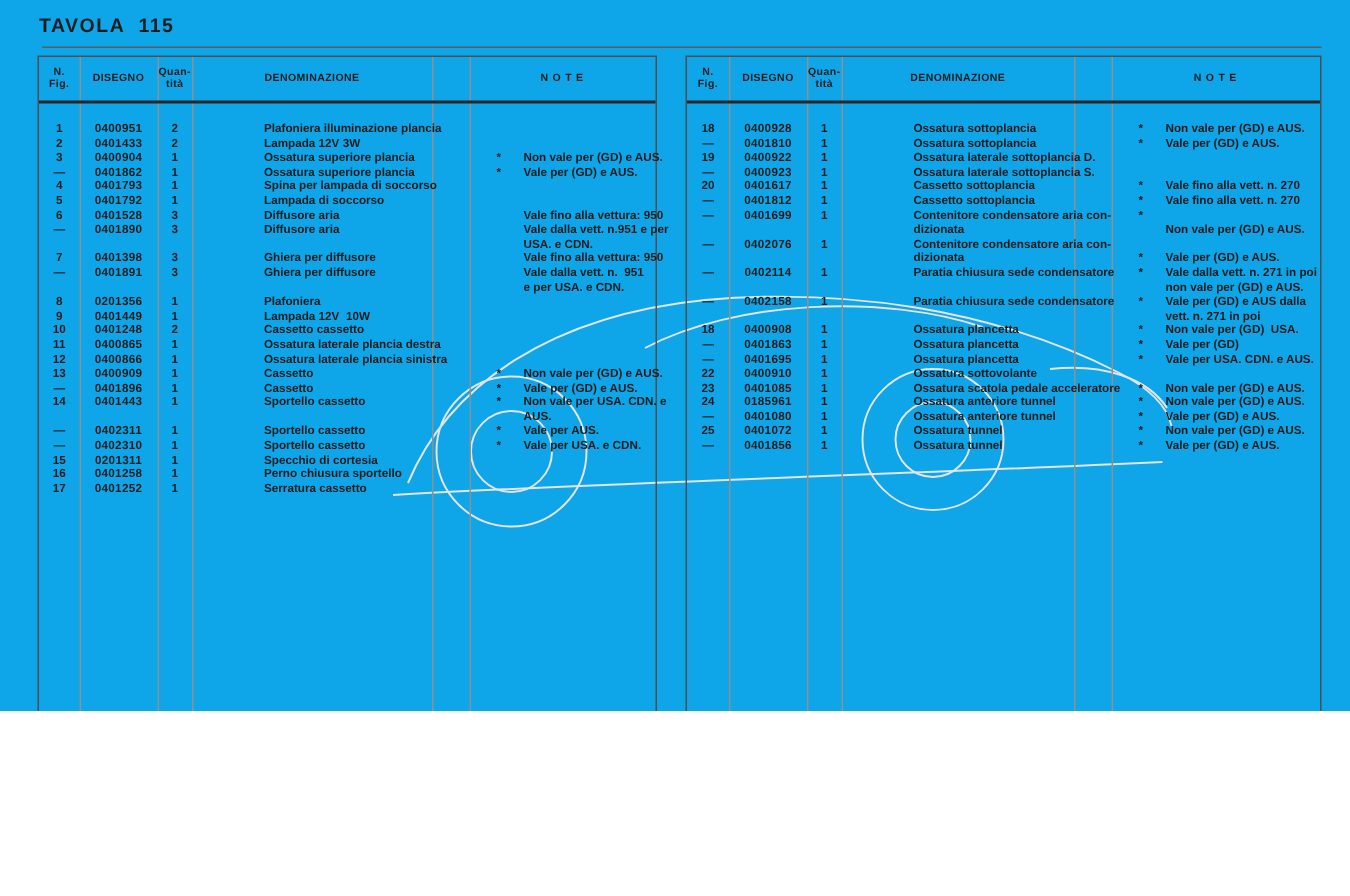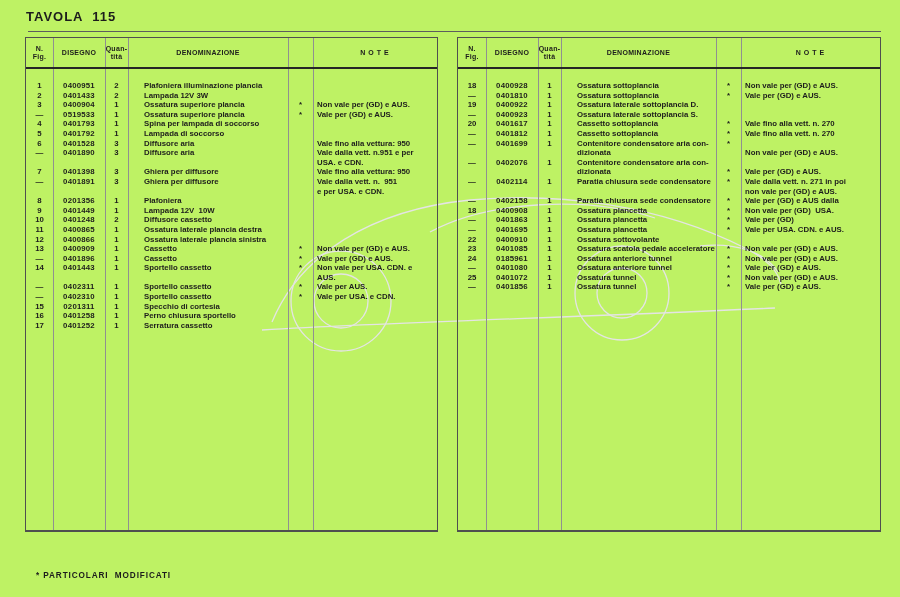--- a/index.html
+++ b/index.html
@@ -1,19 +1,19 @@
 <!DOCTYPE html>
 <html><head>
 <meta charset="utf-8">
 <style>
   * { box-sizing: border-box; margin: 0; padding: 0; }
   body { background: #ffffff; }
   .page {
-    position: relative; width: 900px; height: 597px;
-    background: #bef264; overflow: hidden;
+    position: relative; width: 900px; height: 474px;
+    background: #0ea5e9; overflow: hidden;
     font-family: "Liberation Sans", sans-serif; color: #1c1c1c;
   }
   .title {
     position: absolute; left: 26px; top: 9px;
     font-size: 13px; font-weight: 700; letter-spacing: 1px; white-space: pre;
   }
   .top-rule { position: absolute; left: 28px; width: 853px; top: 31px; height: 1px; background: #5d5d5d; }
   .watermark { position: absolute; left: 0; top: 0; z-index: 0; }
 
   .ptable {
@@ -50,21 +50,21 @@
 
   .tbody { position: absolute; left: 0; right: 0; top: 43px; }
   .line { display: flex; height: 9.6px; }
   .cell {
     flex: 0 0 auto; height: 9.6px; line-height: 9.6px;
     font-size: 7.8px; font-weight: 700; white-space: pre; overflow: visible;
   }
   .cfig  { width: 27px; text-align: center; }
   .cdis  { width: 52px; text-align: center; letter-spacing: 0.2px; }
   .cqty  { width: 23px; text-align: center; }
-  .cden  { width: 160px; padding-left: 16px; }
+  .cden  { width: 160px; padding-left: 16px; margin-left: 32px; }
   .cstar { width: 25px; text-align: center; }
   .cnote { flex: 1 1 auto; padding-left: 4px; }
   .right-t .cfig { width: 28px; }
   .right-t .cden { width: 155px; }
 
   .legend {
     position: absolute; left: 36px; top: 541px;
     font-size: 8.2px; font-weight: 700; letter-spacing: 0.9px;
     line-height: 14px; white-space: pre;
   }
@@ -136,21 +136,21 @@
         <div class="line">
           <div class="cell cfig">3</div>
           <div class="cell cdis">0400904</div>
           <div class="cell cqty">1</div>
           <div class="cell cden">Ossatura superiore plancia</div>
           <div class="cell cstar">*</div>
           <div class="cell cnote">Non vale per (GD) e AUS.</div>
         </div>
         <div class="line">
           <div class="cell cfig">—</div>
-          <div class="cell cdis">0519533</div>
+          <div class="cell cdis">0401862</div>
           <div class="cell cqty">1</div>
           <div class="cell cden">Ossatura superiore plancia</div>
           <div class="cell cstar">*</div>
           <div class="cell cnote">Vale per (GD) e AUS.</div>
         </div>
         <div class="line">
           <div class="cell cfig">4</div>
           <div class="cell cdis">0401793</div>
           <div class="cell cqty">1</div>
           <div class="cell cden">Spina per lampada di soccorso</div>
@@ -226,21 +226,21 @@
           <div class="cell cdis">0401449</div>
           <div class="cell cqty">1</div>
           <div class="cell cden">Lampada 12V  10W</div>
           <div class="cell cstar"></div>
           <div class="cell cnote"></div>
         </div>
         <div class="line">
           <div class="cell cfig">10</div>
           <div class="cell cdis">0401248</div>
           <div class="cell cqty">2</div>
-          <div class="cell cden">Diffusore cassetto</div>
+          <div class="cell cden">Cassetto cassetto</div>
           <div class="cell cstar"></div>
           <div class="cell cnote"></div>
         </div>
         <div class="line">
           <div class="cell cfig">11</div>
           <div class="cell cdis">0400865</div>
           <div class="cell cqty">1</div>
           <div class="cell cden">Ossatura laterale plancia destra</div>
           <div class="cell cstar"></div>
           <div class="cell cnote"></div>
@@ -453,20 +453,28 @@
         </div>
         <div class="line">
           <div class="cell cfig">—</div>
           <div class="cell cdis">0402158</div>
           <div class="cell cqty">1</div>
           <div class="cell cden">Paratia chiusura sede condensatore</div>
           <div class="cell cstar">*</div>
           <div class="cell cnote">Vale per (GD) e AUS dalla</div>
         </div>
         <div class="line">
+          <div class="cell cfig"></div>
+          <div class="cell cdis"></div>
+          <div class="cell cqty"></div>
+          <div class="cell cden"></div>
+          <div class="cell cstar"></div>
+          <div class="cell cnote">vett. n. 271 in poi</div>
+        </div>
+        <div class="line">
           <div class="cell cfig">18</div>
           <div class="cell cdis">0400908</div>
           <div class="cell cqty">1</div>
           <div class="cell cden">Ossatura plancetta</div>
           <div class="cell cstar">*</div>
           <div class="cell cnote">Non vale per (GD)  USA.</div>
         </div>
         <div class="line">
           <div class="cell cfig">—</div>
           <div class="cell cdis">0401863</div>

